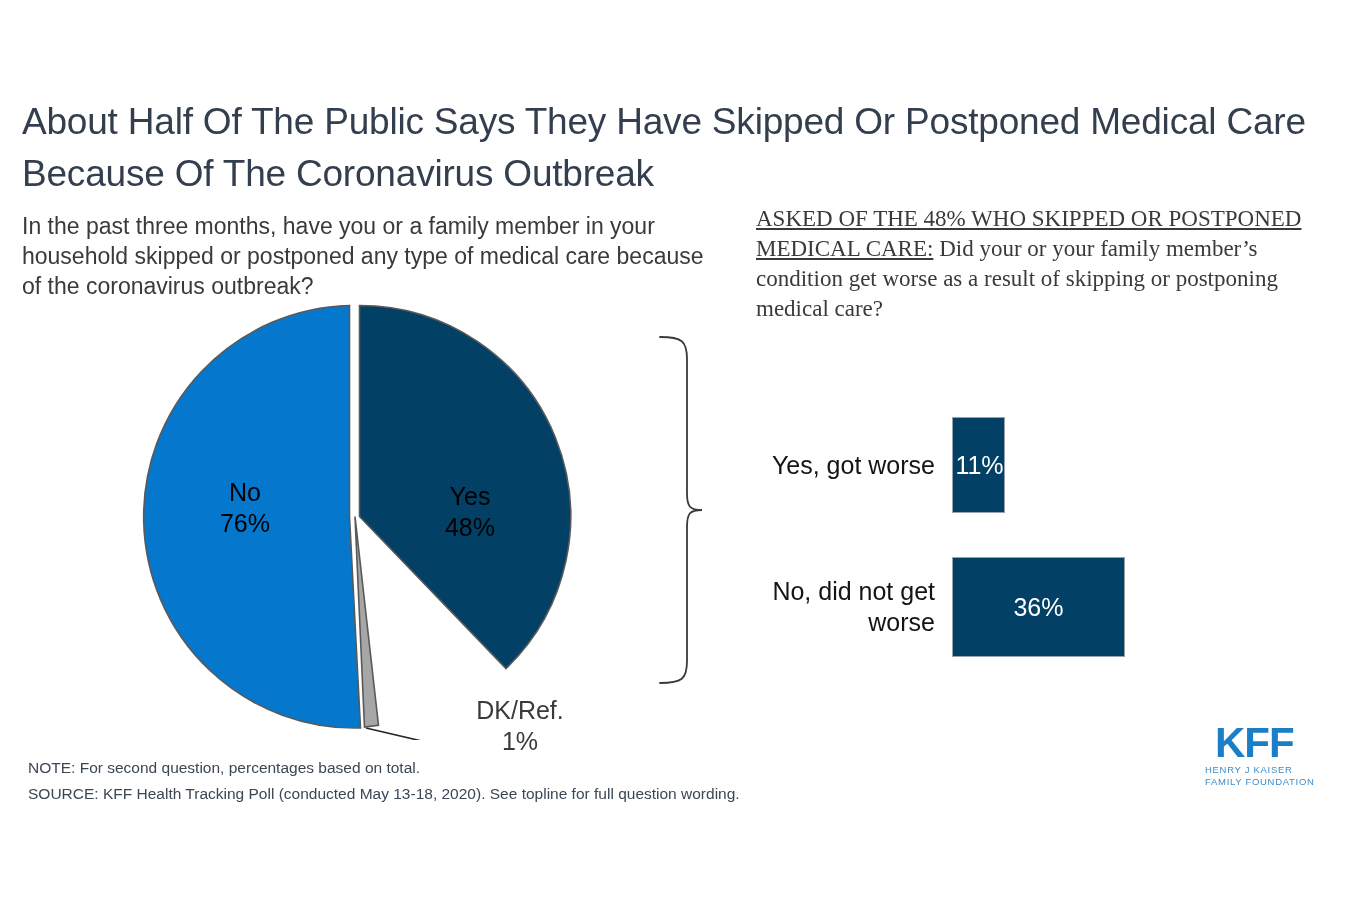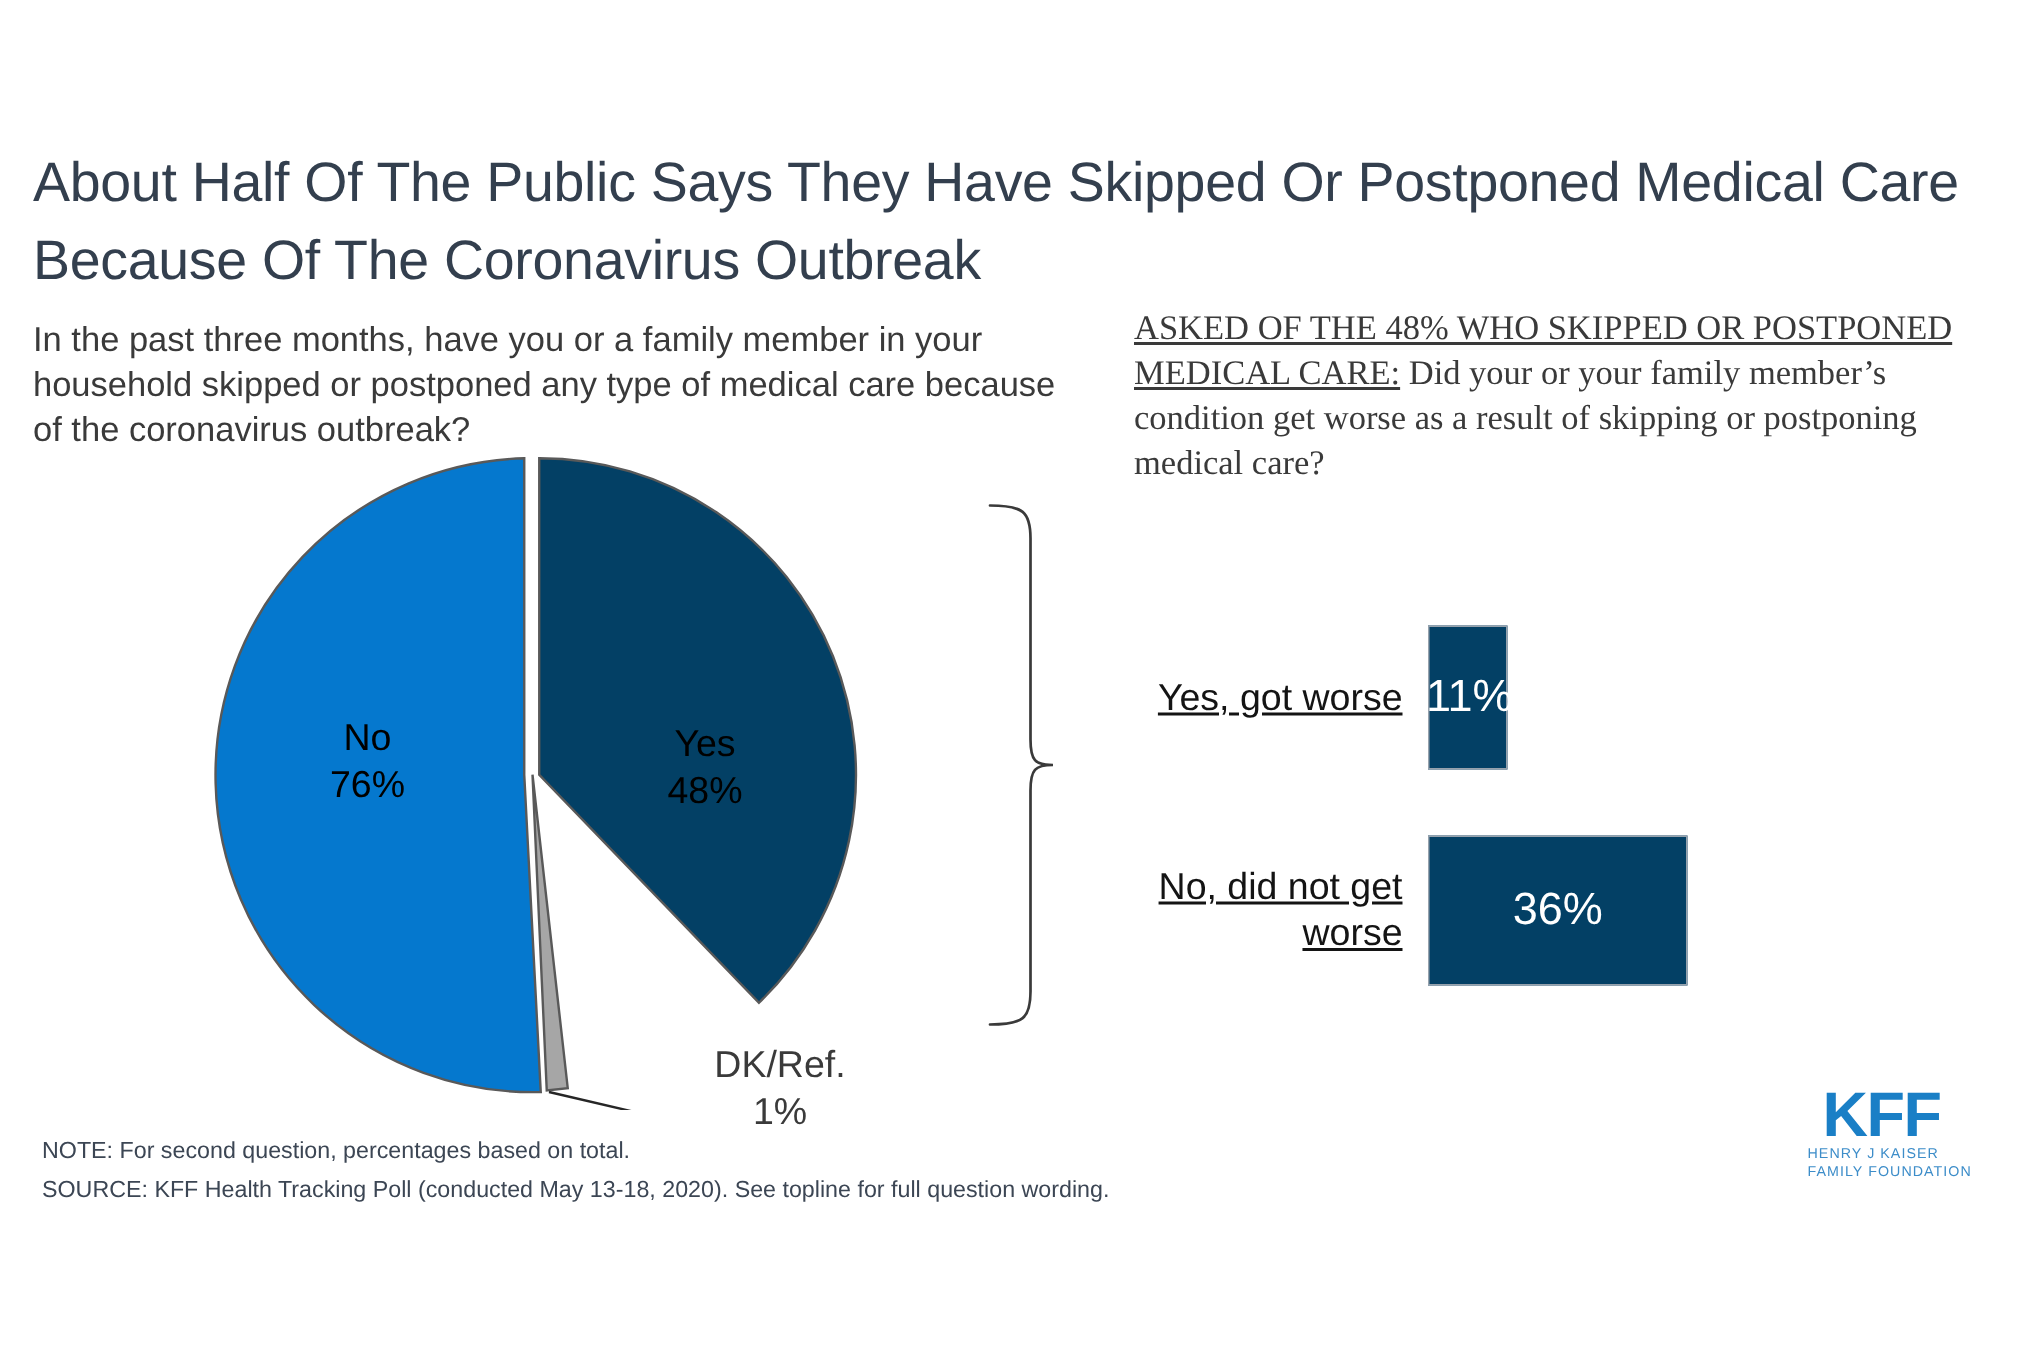--- a/index.html
+++ b/index.html
@@ -119,40 +119,39 @@
   #bar-row-1 { top: 152px; height: 100px; }
 
   .bar-cat-label {
     width: 192px;
     text-align: right;
     padding-right: 17px;
     box-sizing: border-box;
     font-size: 25px;
     line-height: 31px;
     color: #141414;
-    text-decoration: underline;
   }
   .bar-wrap {
     position: relative;
     height: 100%;
     display: flex;
     align-items: center;
   }
   .bar-rect {
     height: 100%;
     background: #034065;
     border: 1px solid #97a2ad;
     box-sizing: border-box;
     display: flex;
     align-items: center;
     justify-content: center;
   }
   .bar-value {
     color: #ffffff;
-    font-size: 30px;
+    font-size: 25px;
     white-space: nowrap;
   }
   #bar-rect-0 { width: 53px; }
   #bar-rect-1 { width: 173px; }
   #bar-rect-0 .bar-value { transform: translateX(1px); }
 
   
   .footnote {
     position: absolute;
     left: 28px;

